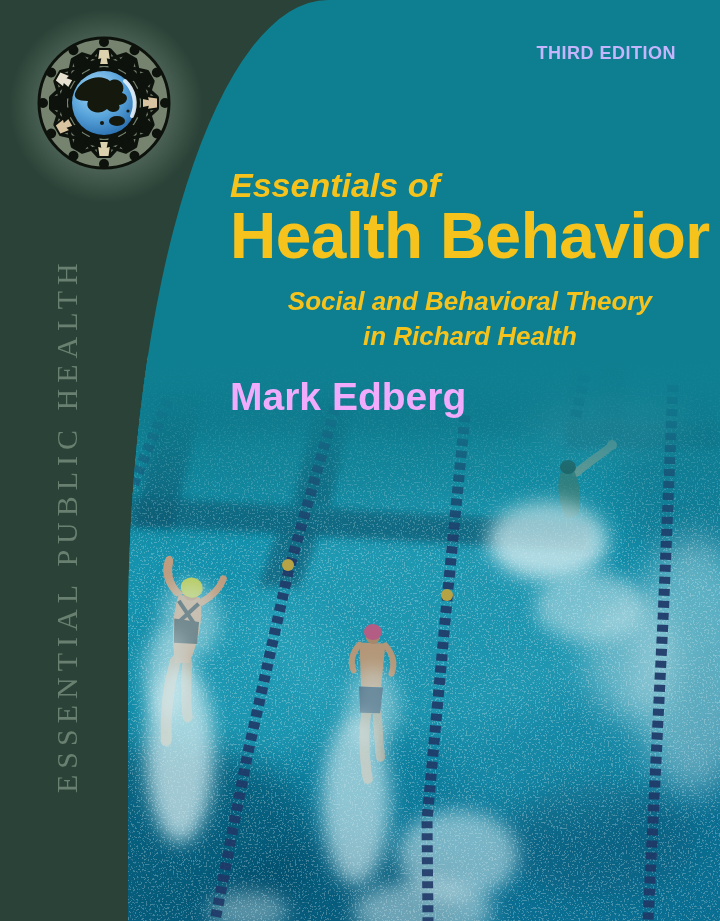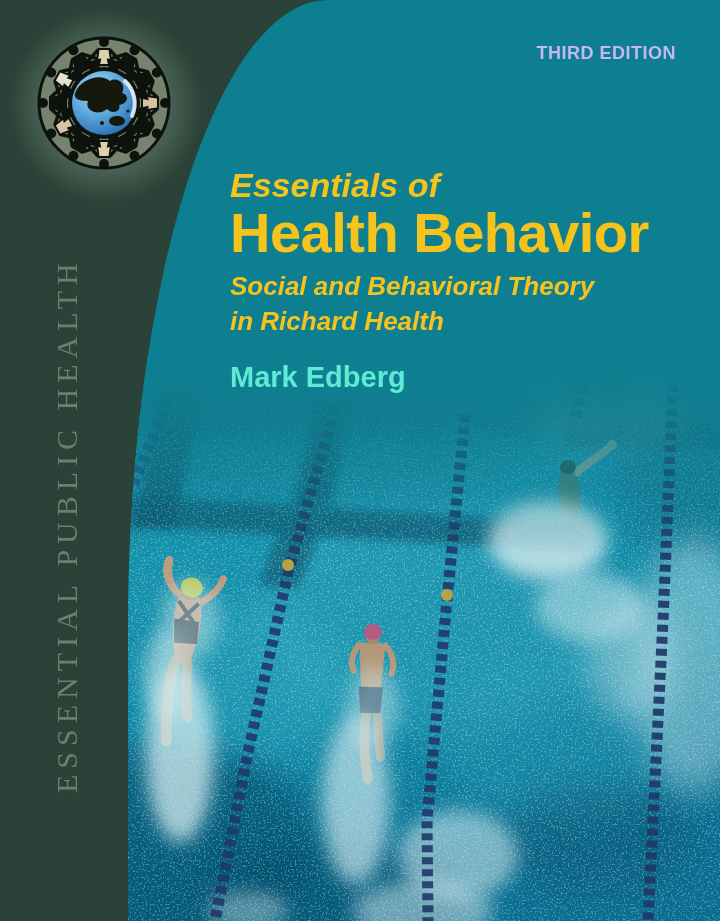--- a/index.html
+++ b/index.html
@@ -28,23 +28,23 @@
     pointer-events:none;
   }
   .logo{position:absolute;left:34px;top:33px;}
   
   .edition{
     position:absolute;top:43px;right:44px;
     color:#c4b5fd;font-size:18px;font-weight:bold;letter-spacing:.5px;
   }
   .title-block{position:absolute;left:230px;top:167px;color:#f6c31d;}
   .title-prefix{font-size:34px;font-weight:bold;font-style:italic;line-height:1.1;margin:0;}
-  .title{font-size:56px;font-weight:bold;line-height:1.02;letter-spacing:-.5px;margin:0;}
-  .subtitle{margin-top:7px;font-size:26px;font-weight:bold;font-style:italic;line-height:1.36;}
-  .author{margin-top:23px;color:#5eead4;font-size:29px;font-weight:bold;line-height:1.05;}
+  .title{font-size:64px;font-weight:bold;line-height:1.02;letter-spacing:-.5px;margin:0;}
+  .subtitle{margin-top:14px;font-size:26px;font-weight:bold;font-style:italic;line-height:1.36;text-align:center;}
+  .author{margin-top:23px;color:#f0abfc;font-size:39px;font-weight:bold;line-height:1.05;}
   .series-editor{margin-top:3px;color:#ffffff;font-size:20px;font-weight:bold;font-style:italic;}
   .series-vertical{
     position:absolute;left:50px;top:793px;
     transform:rotate(-90deg);transform-origin:0 0;
     white-space:nowrap;
     font-family:"Liberation Serif", serif;
     font-size:30px;letter-spacing:6px;
     color:rgba(156,180,160,.55);
   }
 </style>

